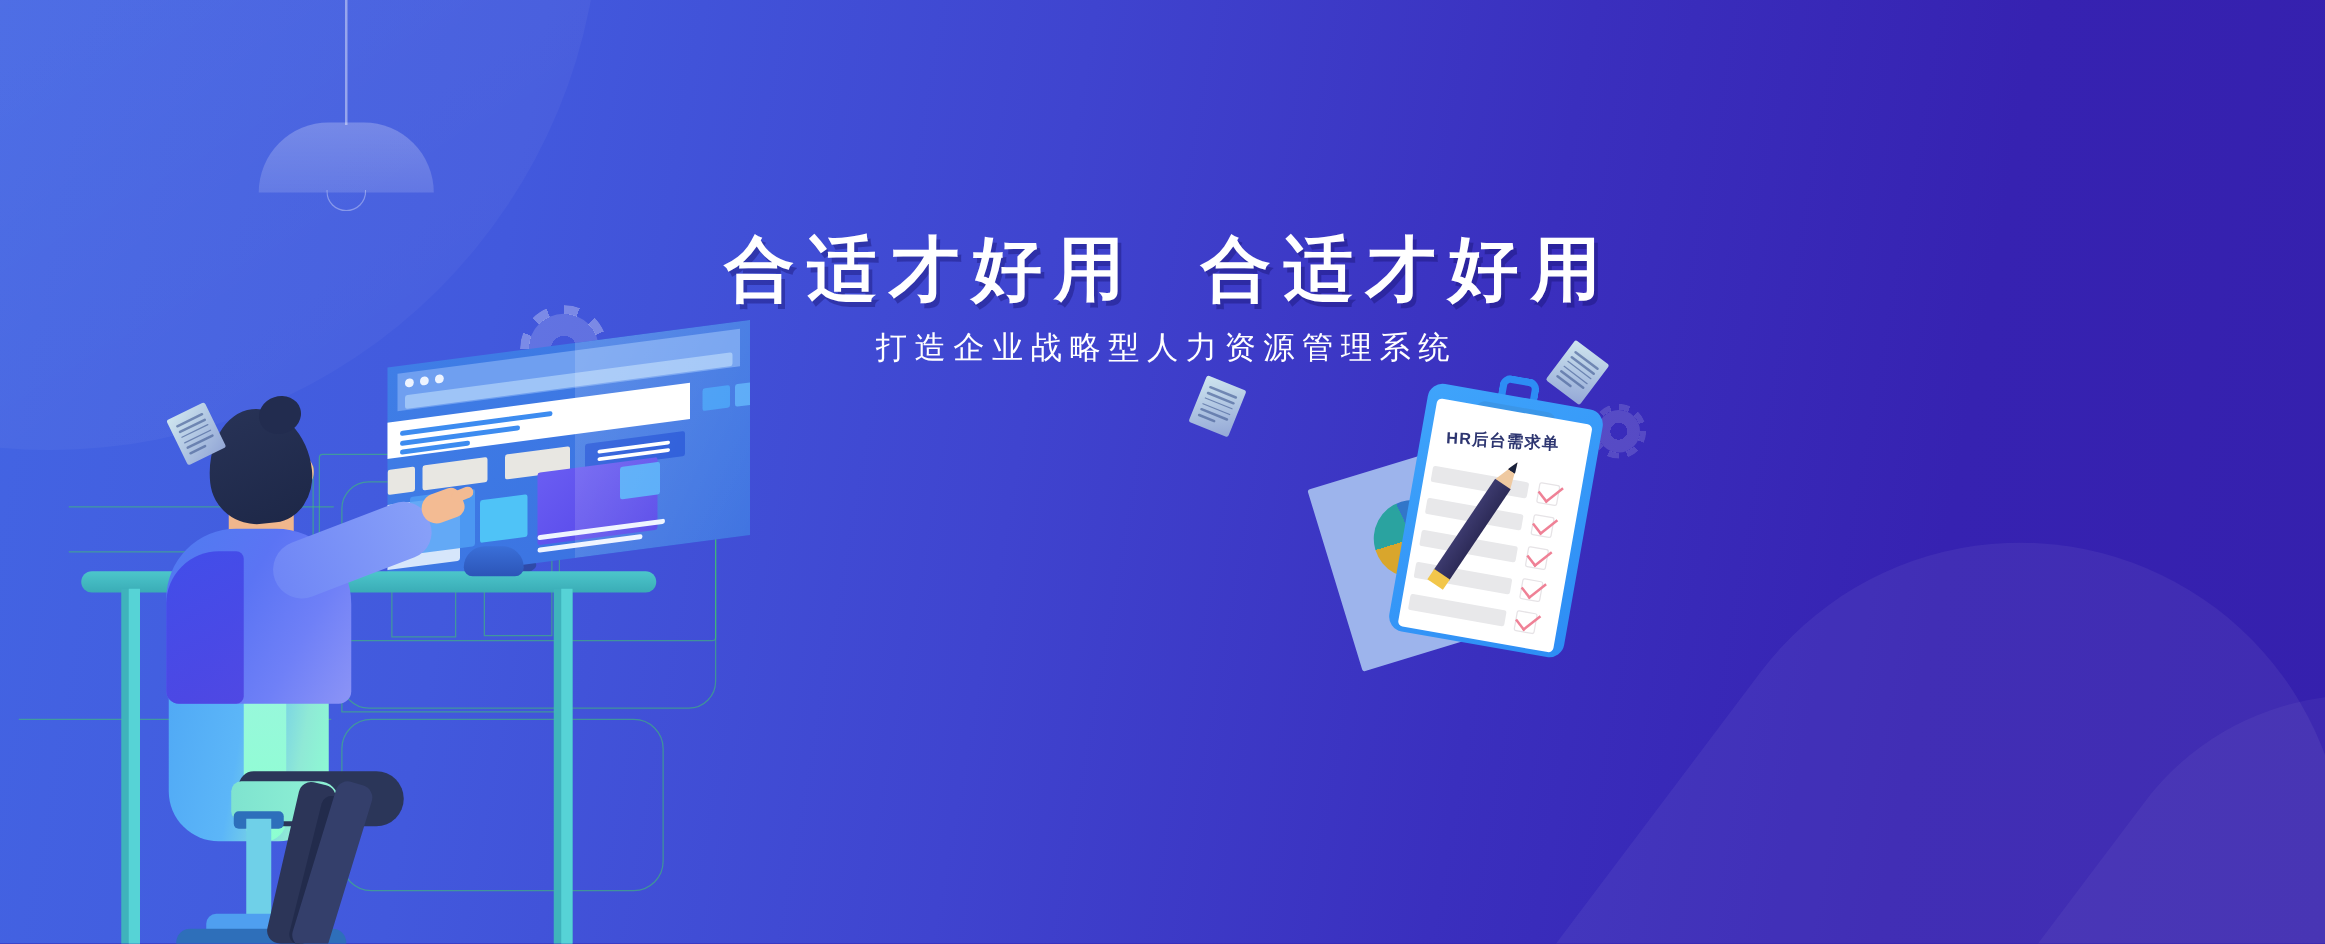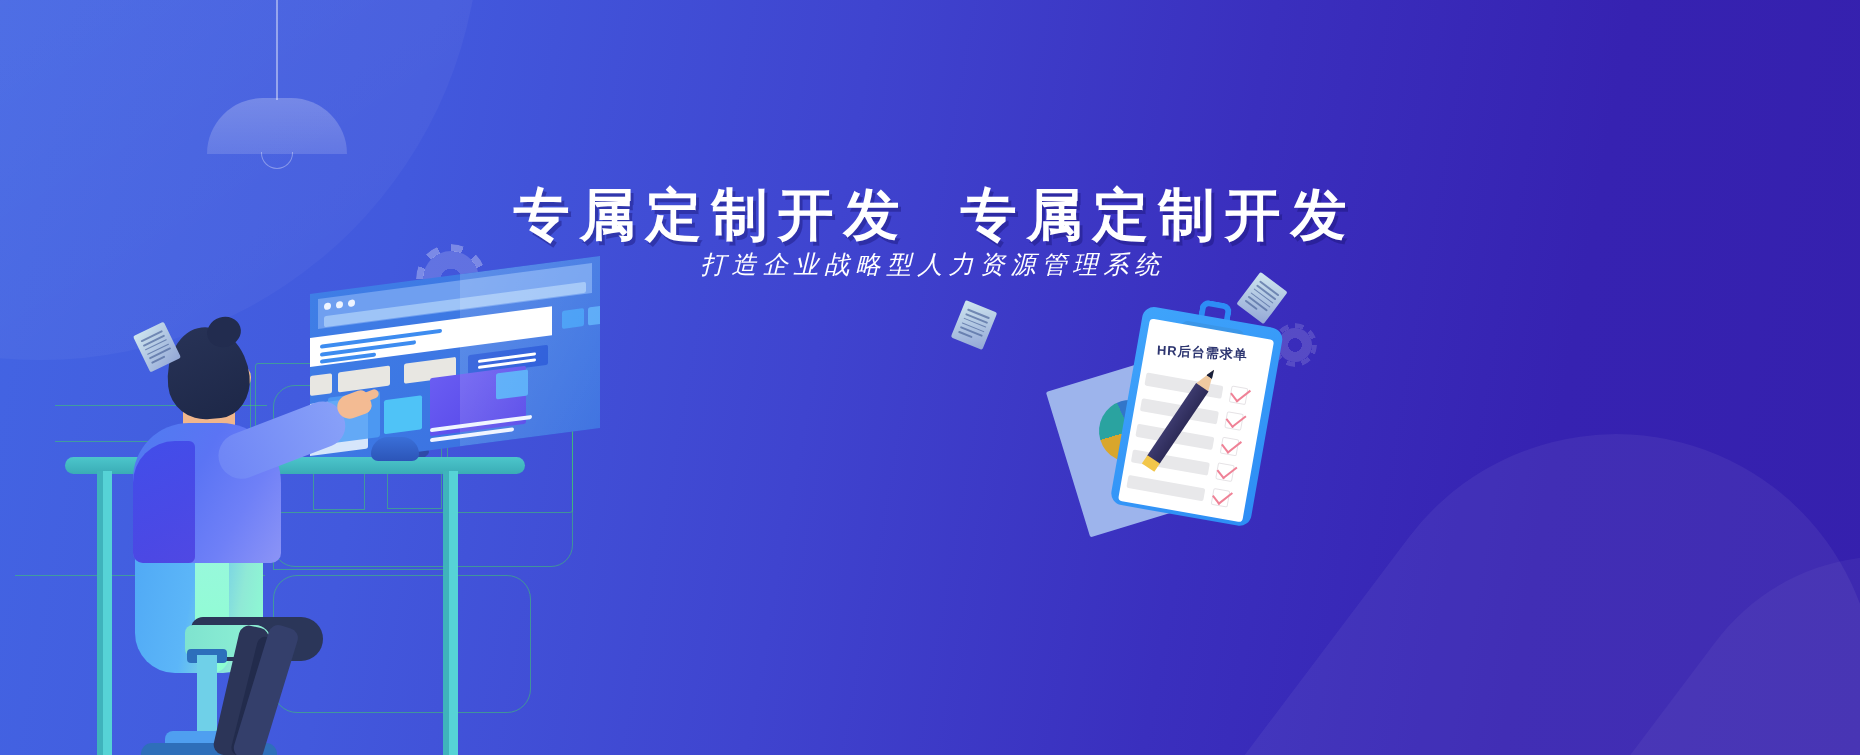--- a/index.html
+++ b/index.html
@@ -73,27 +73,27 @@
     font-size:56px;
     font-weight:bold;
     color:#ffffff;
     letter-spacing:10px;
     text-indent:10px;
     line-height:1.18;
     text-shadow:3px 4px 0 rgba(22,18,110,.40);
     white-space:pre;
   }
   .subhead {
+    margin-top:14px;
     font-size:25px;
     font-weight:normal;
     color:#ffffff;
     letter-spacing:6px;
     text-indent:6px;
     line-height:1.3;
-    font-style:italic;
   }
 
   
   .ill { position:absolute; }
 
   
   #left-scene { left:55px; top:245px; width:530px; height:510px; }
 
   .wire { position:absolute; border:1.4px solid rgba(64,214,94,.50); }
   .wire-a { left:200px; top:118px; width:318px; height:150px; border-radius:3px; }
@@ -486,21 +486,21 @@
     <div class="diag-hill2"></div>
   </div>
 
   <div class="lamp">
     <div class="lamp-cord"></div>
     <div class="lamp-dome"></div>
     <div class="lamp-bulb"></div>
   </div>
 
   <div class="copy">
-    <div class="headline">专属定制开发  专属定制开发</div>
+    <div class="headline">合适才好用  合适才好用</div>
     <div class="subhead">打造企业战略型人力资源管理系统</div>
   </div>
 
   <div class="ill" id="left-scene">
 
     <div class="wire wire-a"></div>
     <div class="wire wire-b"></div>
     <div class="wire wire-c"></div>
     <div class="wire wire-d"></div>
     <div class="wire wire-e"></div>

